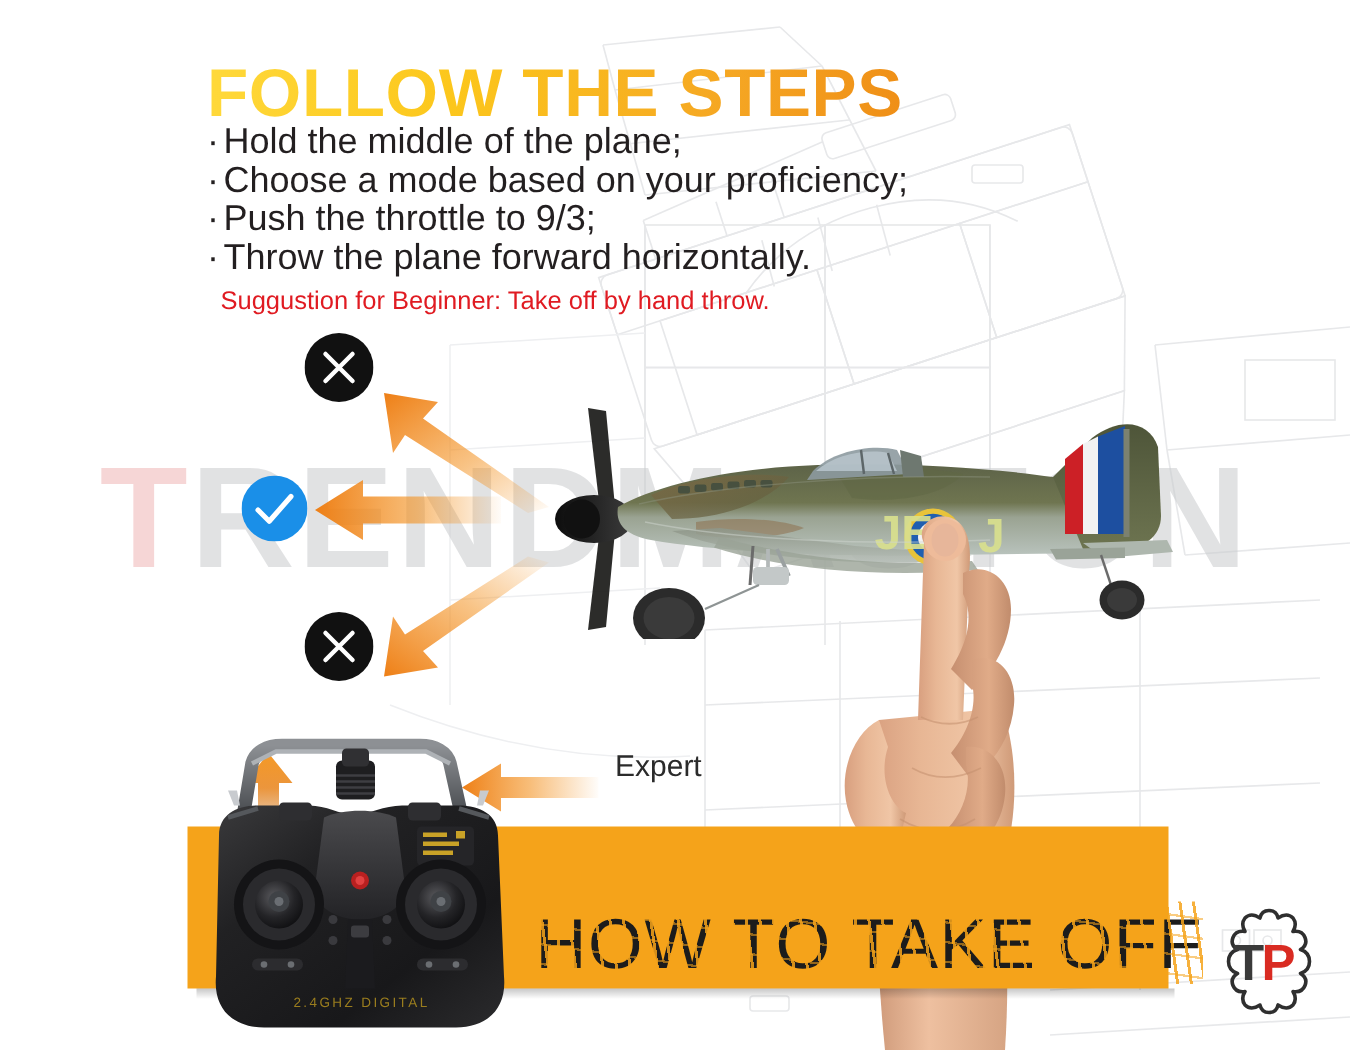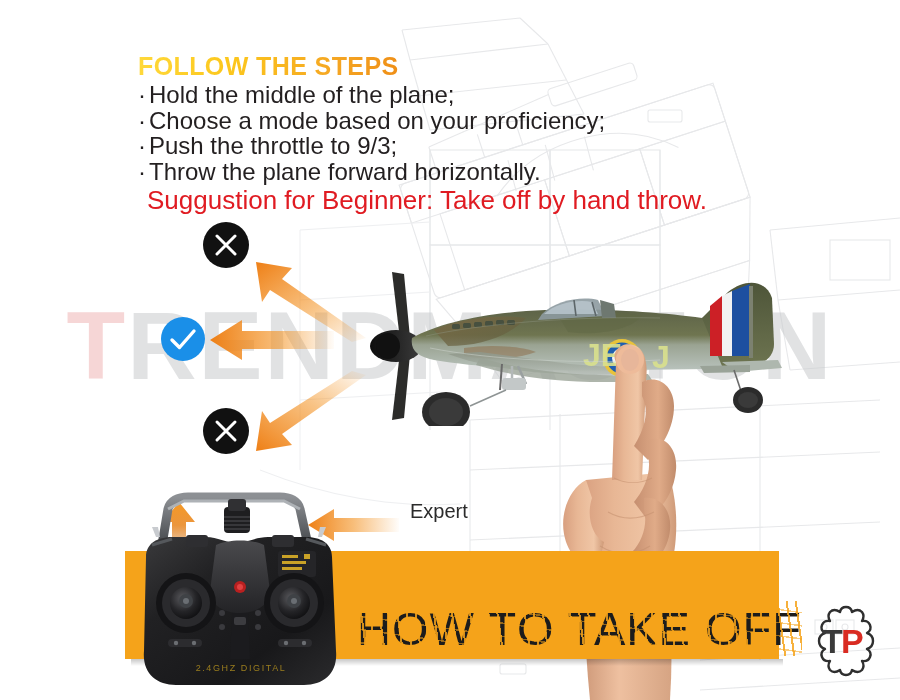--- a/index.html
+++ b/index.html
@@ -15,33 +15,33 @@
     position:absolute;left:0;top:296px;width:900px;height:100px;
     font-family:"Liberation Sans",sans-serif;
     font-size:96px;font-weight:700;letter-spacing:2px;
     line-height:100px;text-align:center;white-space:nowrap;
     color:#c9cbcd;opacity:.55;user-select:none;
   }
   .watermark .wm-t{color:#f0b5b5;}
 
   
   .headline{
-    position:absolute;left:138px;top:52px;
-    font-size:25px;font-weight:700;letter-spacing:.4px;
+    position:absolute;left:138px;top:36px;
+    font-size:45px;font-weight:700;letter-spacing:.4px;
     background:linear-gradient(100deg,#ffd93b 0%,#fcc71c 35%,#f5a623 75%,#ef8e16 100%);
     -webkit-background-clip:text;background-clip:text;
     -webkit-text-fill-color:transparent;color:#f2b01c;text-align:center;
   }
   .steps{position:absolute;left:138px;top:82px;width:560px;}
   .step{
     font-size:24px;color:#231f20;line-height:25.5px;white-space:nowrap;
   }
   .step .dot{display:inline-block;width:11px;color:#231f20;}
   .note{
-    font-size:26px;color:#e01b22;line-height:25.5px;
+    font-size:17px;color:#e01b22;line-height:25.5px;
     margin-top:4px;margin-left:9px;white-space:nowrap;font-weight:400;
   }
 
   
   .badge{position:absolute;border-radius:50%;}
   .badge svg{display:block;}
 
   
   .arrow{position:absolute;}
 

